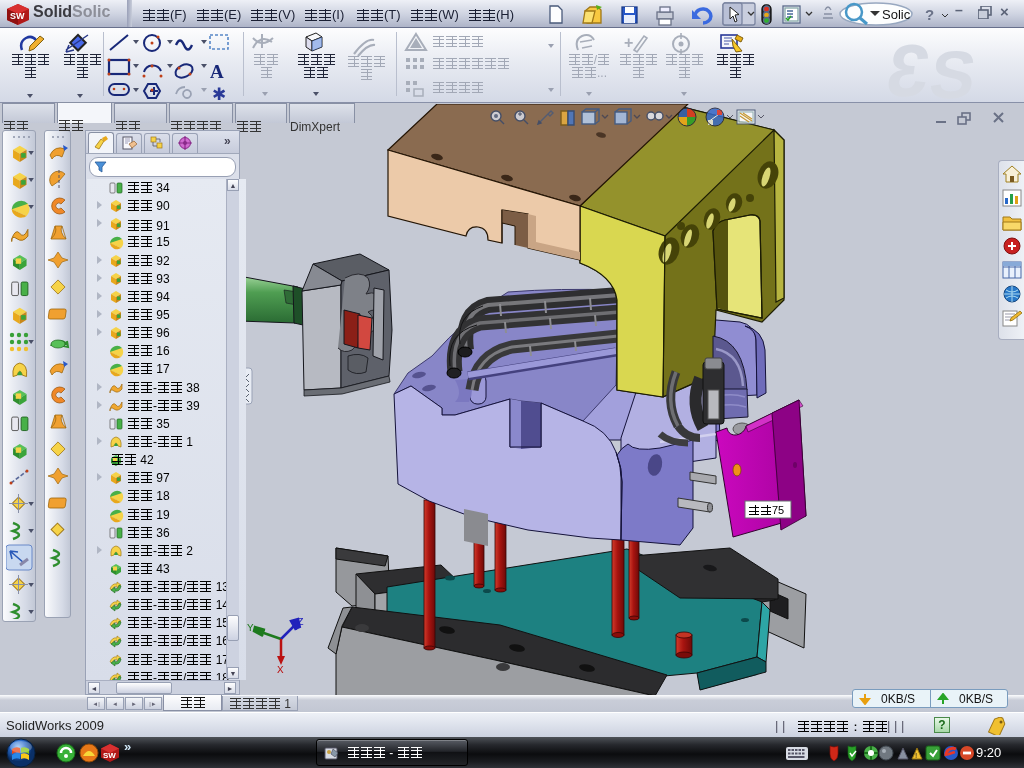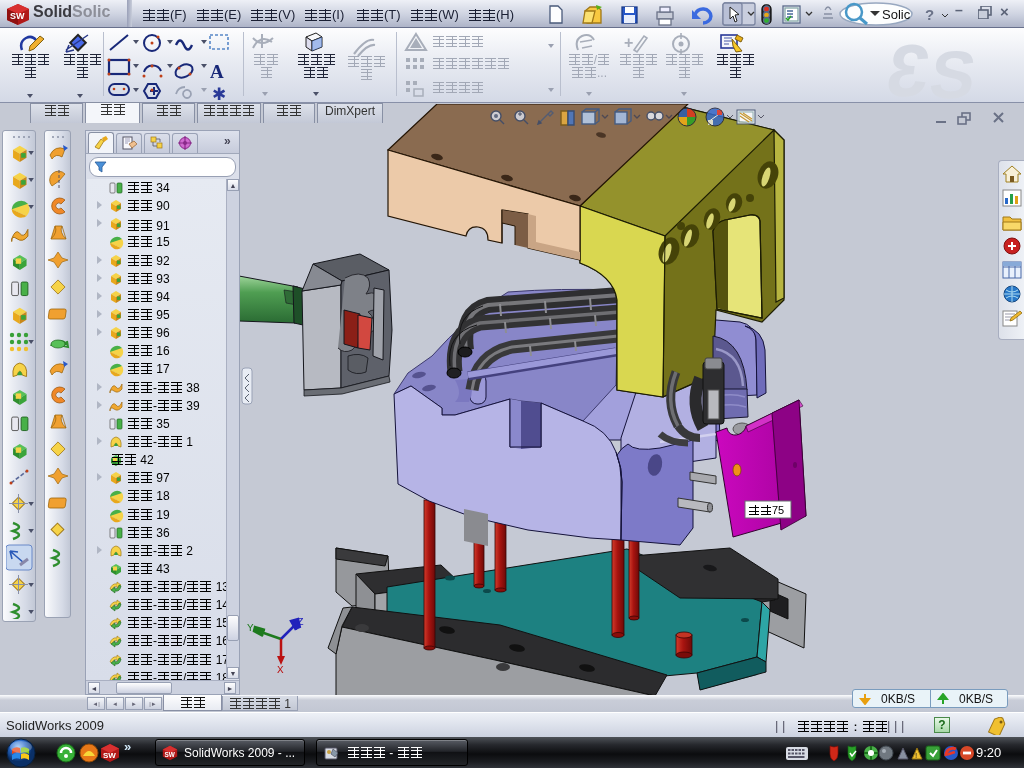--- a/index.html
+++ b/index.html
@@ -14,21 +14,21 @@
 #title{left:0;top:0;width:1024px;height:28px;background:linear-gradient(#eef0f6,#cdd2e0 55%,#aeb4c8);border-bottom:1px solid #68708c;}
 .menu{position:absolute;top:7px;font-size:13px;color:#1a1f33;}
 
 #tools{left:0;top:28px;width:1024px;height:75px;background:linear-gradient(#fdfdfe,#e8ebf2 45%,#d4d9e6);border-bottom:1px solid #8890a8;}
 .tbtxt{position:absolute;font-size:12px;color:#202538;text-align:center;line-height:13px;}
 .gray{color:#a2a8b6;}
 .sep{position:absolute;top:4px;height:64px;width:1px;background:#b9bfce;}
 .da{position:absolute;width:0;height:0;border-left:3px solid transparent;border-right:3px solid transparent;border-top:4px solid #4a5068;}
 .dag{border-top-color:#9aa0b0;}
 
-.tab{position:absolute;top:103px;height:20px;background:linear-gradient(#dde1ea,#c3c8d6);border:1px solid #8890a4;border-bottom:none;font-size:12px;color:#333;text-align:center;padding-top:0;margin-left:28px;}
+.tab{position:absolute;top:103px;height:20px;background:linear-gradient(#dde1ea,#c3c8d6);border:1px solid #8890a4;border-bottom:none;font-size:12px;color:#333;padding-top:16px;}
 .tabact{background:#f4f6fa;height:21px;top:102px;z-index:3;}
 
 #panel{left:85px;top:130px;width:155px;height:565px;background:#dbdfea;border:1px solid #9aa2b6;}
 .trow{position:absolute;left:4px;height:18px;font-size:12px;color:#000;white-space:nowrap;}
 
 #sbar{left:0;top:712px;width:1024px;height:25px;background:linear-gradient(#eef1f7,#ccd2e0);border-top:1px solid #fff;font-size:13px;color:#222;}
 
 #task{left:0;top:737px;width:1024px;height:31px;background:linear-gradient(#4e5258 0%,#26282d 25%,#0b0c0e 55%,#1b1d21 80%,#303339);}
 .tbtn{position:absolute;top:2px;height:27px;border-radius:3px;border:1px solid #000;background:linear-gradient(#585c64,#23252a 45%,#101114 50%,#222428);box-shadow:inset 0 1px 0 rgba(255,255,255,.25);color:#fff;font-size:12px;}
 </style></head>
@@ -647,21 +647,21 @@
           <path d="M8,1 v14 M1,8 h14" stroke="#8a2a8a" stroke-width="1.2"></path>
           <circle cx="8" cy="8" r="2" fill="#8a2a8a"></circle>
         </svg>
 <span class="abs" style="left:138px;top:3px;font-size:12px;color:#445;font-weight:bold">»</span>
 </div>
 <div class="abs" style="left:3px;top:26px;width:147px;height:20px;background:#fff;border:1px solid #98a0b4;border-radius:9px">
 <svg class="abs" style="left:4px;top:3px" width="13" height="13" viewBox="0 0 13 13">
           <path d="M1,1 h11 l-4,5 v5 l-3,-2 v-3 z" fill="#4a90d8" stroke="#2a5a98" stroke-width=".8"></path>
         </svg>
 </div>
-<div class="abs" id="tree" style="left:1px;top:48px;width:139px;height:501px;overflow:hidden;background:linear-gradient(#e6eaf2,#d8dde9)">
+<div class="abs" id="tree" style="left:1px;top:48px;width:159px;height:501px;overflow:hidden;background:linear-gradient(#e6eaf2,#d8dde9)">
         <div class="trow" style="top:0px">
           <svg style="position:absolute;left:17px;top:1px" width="16" height="16" viewBox="0 0 16 16">
             <use href="#i-spl"></use>
           </svg>
           <span style="position:absolute;left:36px;top:2px;white-space:nowrap"><span class="c"></span><span class="c"></span> 34</span>
         </div>
 <div class="trow" style="top:18px">
           <span style="position:absolute;left:6px;top:4px;width:0;height:0;border-top:4px solid transparent;border-bottom:4px solid transparent;border-left:5px solid #b0b6c4"></span>
           <svg style="position:absolute;left:17px;top:1px" width="16" height="16" viewBox="0 0 16 16">
             <use href="#i-ext"></use>
@@ -1068,28 +1068,20 @@
 <svg class="abs" style="left:79px;top:6px" width="20" height="20" viewBox="0 0 20 20">
         <circle cx="10" cy="10" r="9" fill="#e87818" stroke="#904a08"></circle>
         <path d="M4,13 Q10,3 16,13" fill="#f8d838" stroke="none"></path>
       </svg>
 <svg class="abs" style="left:100px;top:6px" width="20" height="20" viewBox="0 0 20 20">
         <polygon points="10,1 19,5.5 19,14.5 10,19 1,14.5 1,5.5" fill="#b01818"></polygon>
         <polygon points="10,1 19,5.5 10,10 1,5.5" fill="#d83030"></polygon>
         <text x="3" y="15" font-size="8" fill="#fff" font-weight="bold">SW</text>
       </svg>
 <span class="abs" style="left:124px;top:2px;color:#d0e8f8;font-size:13px;font-weight:bold">»</span>
-<div class="tbtn" style="left:155px;width:150px">
- <svg class="abs" style="left:6px;top:5px" width="16" height="16" viewBox="0 0 20 20">
-          <polygon points="10,1 19,5.5 19,14.5 10,19 1,14.5 1,5.5" fill="#b01818"></polygon>
-          <polygon points="10,1 19,5.5 10,10 1,5.5" fill="#d83030"></polygon>
-          <text x="3" y="15" font-size="8" fill="#fff" font-weight="bold">SW</text>
-        </svg>
- <span class="abs" style="left:28px;top:6px">SolidWorks 2009 - ...</span>
-</div>
 <div class="tbtn" style="left:316px;width:152px">
  <svg class="abs" style="left:7px;top:5px" width="16" height="16" viewBox="0 0 16 16">
           <rect x="1" y="3" width="12" height="11" rx="1" fill="#d8dce4" stroke="#556"></rect>
           <circle cx="5" cy="7" r="2" fill="#c8a040"></circle>
           <path d="M9,4 l5,4 -3,4 -4,-3 z" fill="#8898a8" stroke="#445" stroke-width=".6"></path>
         </svg>
  <span class="abs" style="left:30px;top:6px"><span class="c"></span><span class="c"></span><span class="c"></span> - <span class="c"></span><span class="c"></span></span>
 </div>
 <svg class="abs" style="left:786px;top:10px" width="22" height="13" viewBox="0 0 22 13">
         <rect x="0" y="0" width="22" height="13" rx="2" fill="#d8dce4"></rect>

